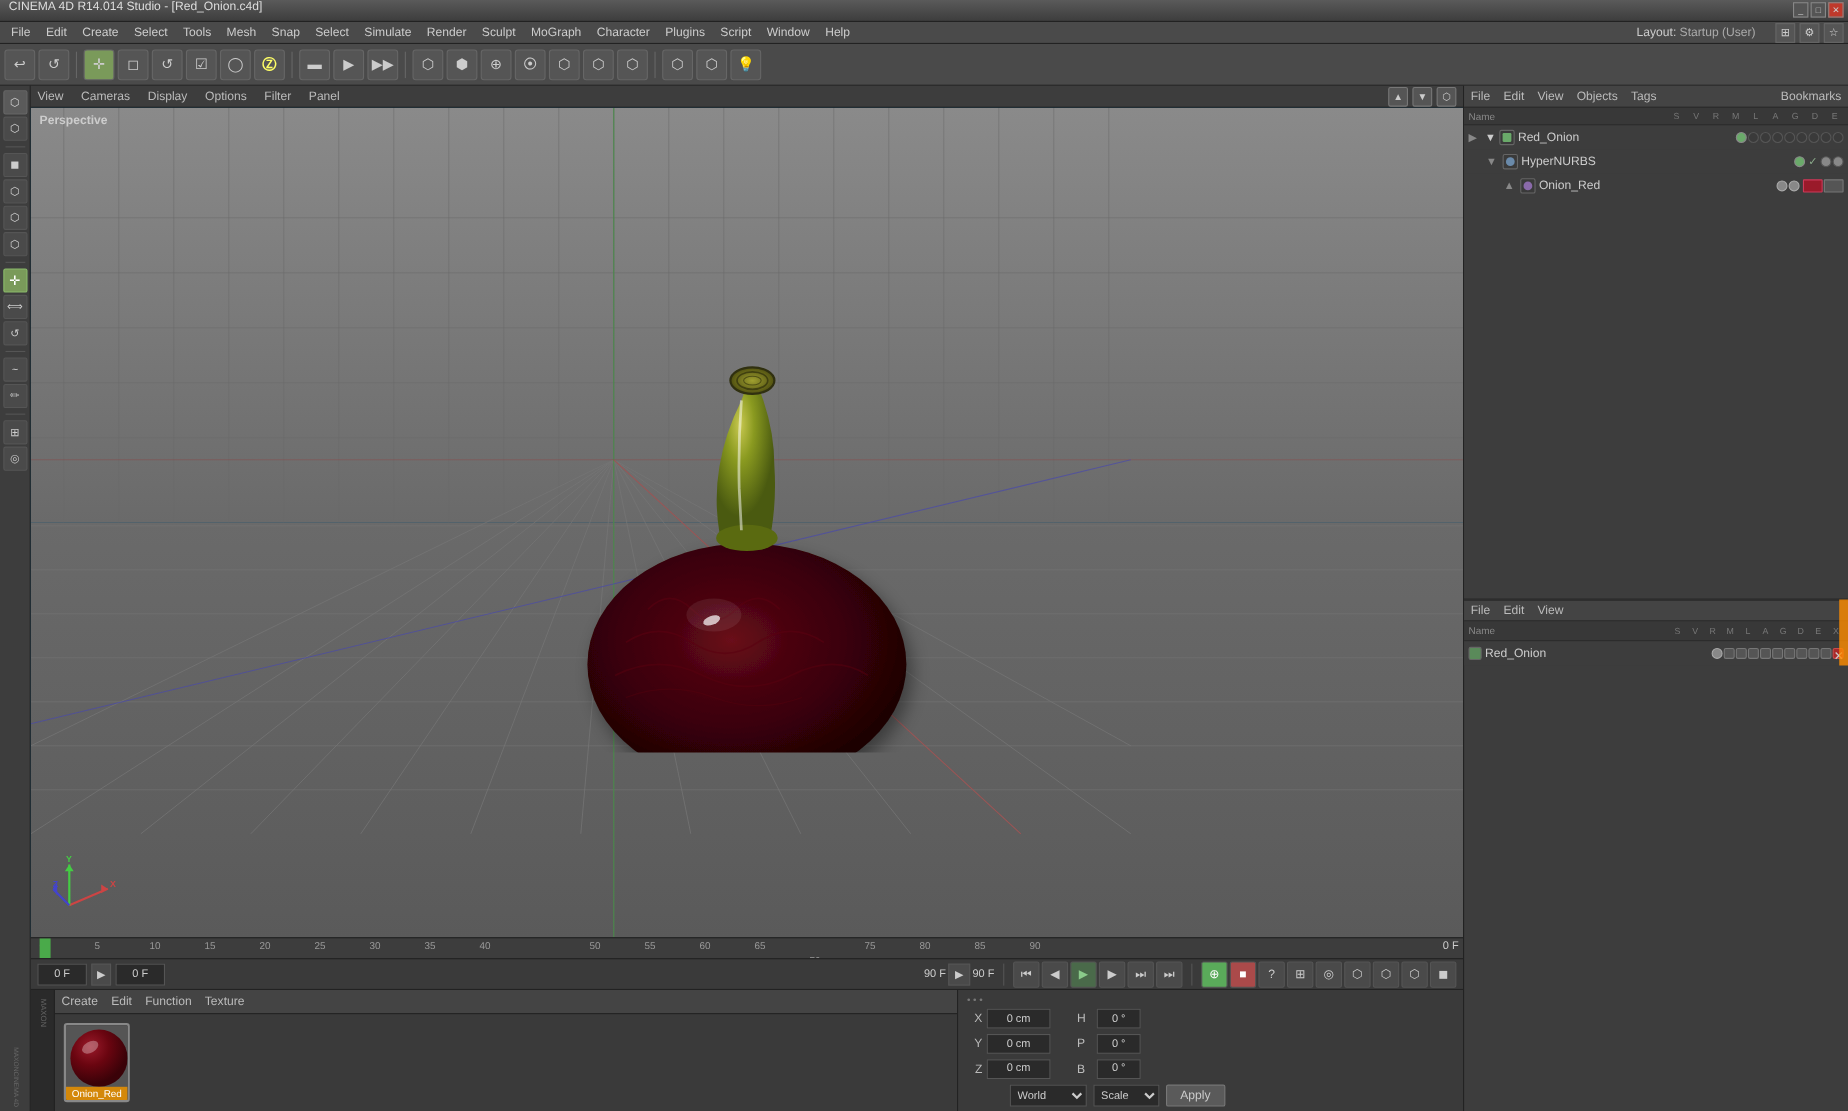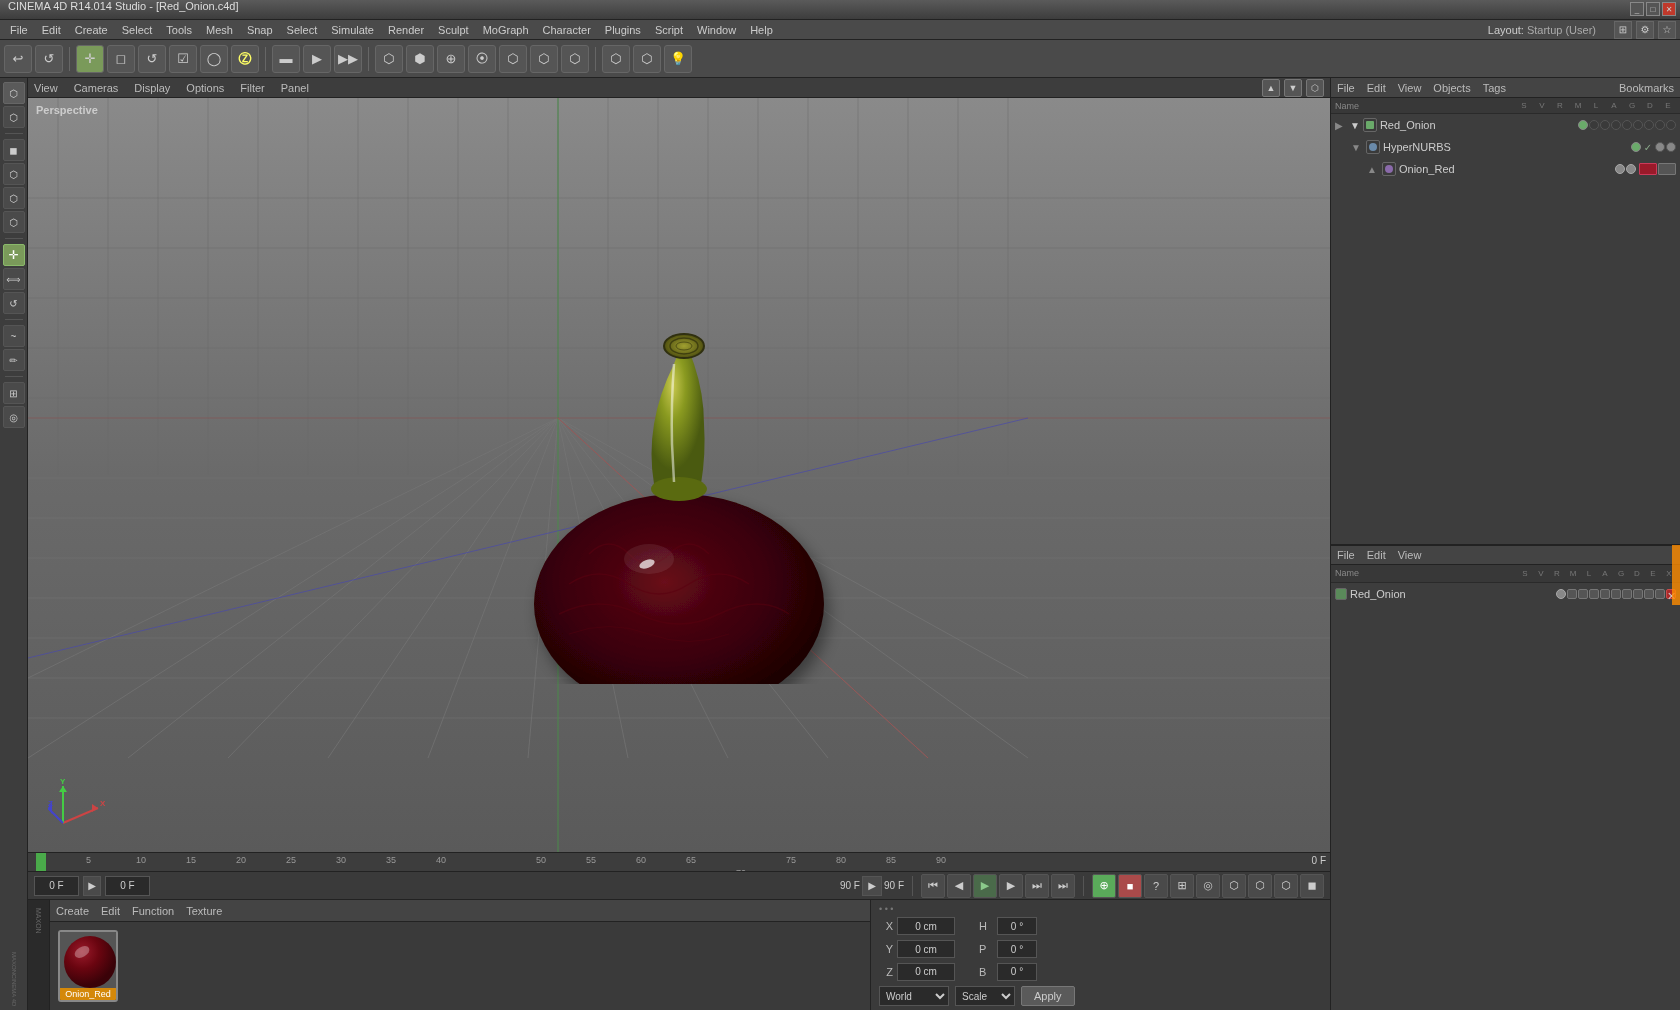--- a/index.html
+++ b/index.html
@@ -832,21 +832,21 @@
 
         <div class="brc-row" style="display:flex;align-items:center;gap:4px;height:21px;margin-bottom:2px;">
           <span class="brc-lbl" style="font-size:11px;color:#bbb;width:14px;">Z</span>
           <input type="text" class="brc-inp" value="0 cm" style="width: 58px; height: 18px; background: rgb(42, 42, 42); border: 1px solid rgb(85, 85, 85); color: rgb(204, 204, 204); font-size: 10px; text-align: center; padding: 0px 2px;">
           <span style="font-size:10px;color:#888;width:16px;"></span>
           <span style="font-size:11px;color:#bbb;width:14px;">B</span>
           <input type="text" value="0 °" style="width: 40px; height: 18px; background: rgb(42, 42, 42); border: 1px solid rgb(85, 85, 85); color: rgb(204, 204, 204); font-size: 10px; text-align: center; padding: 0px 2px;">
         </div>
 
         <div class="brc-bottom" style="display:flex;align-items:center;gap:6px;margin-top:2px;">
-          <select class="brc-dropdown" style="height:20px;background:#2a2a2a;border:1px solid #555;color:#ccc;font-size:10px;padding:0 2px;width:70px;">
+          <select class="brc-dropdown" style="height:20px;background:#2a2a2a;border:1px solid #555;color:#ccc;font-size:10px;padding:0 2px;width:70px;margin-left:39px;">
             <option>World</option>
             <option>Object</option>
           </select>
           <select class="brc-dropdown2" style="height:20px;background:#2a2a2a;border:1px solid #555;color:#ccc;font-size:10px;padding:0 2px;width:60px;">
             <option>Scale</option>
             <option>Size</option>
           </select>
           <button class="brc-apply" style="height:20px;background:#5a5a5a;border:1px solid #777;color:#ccc;font-size:11px;padding:0 12px;cursor:pointer;border-radius:2px;">Apply</button>
         </div>
       </div>

